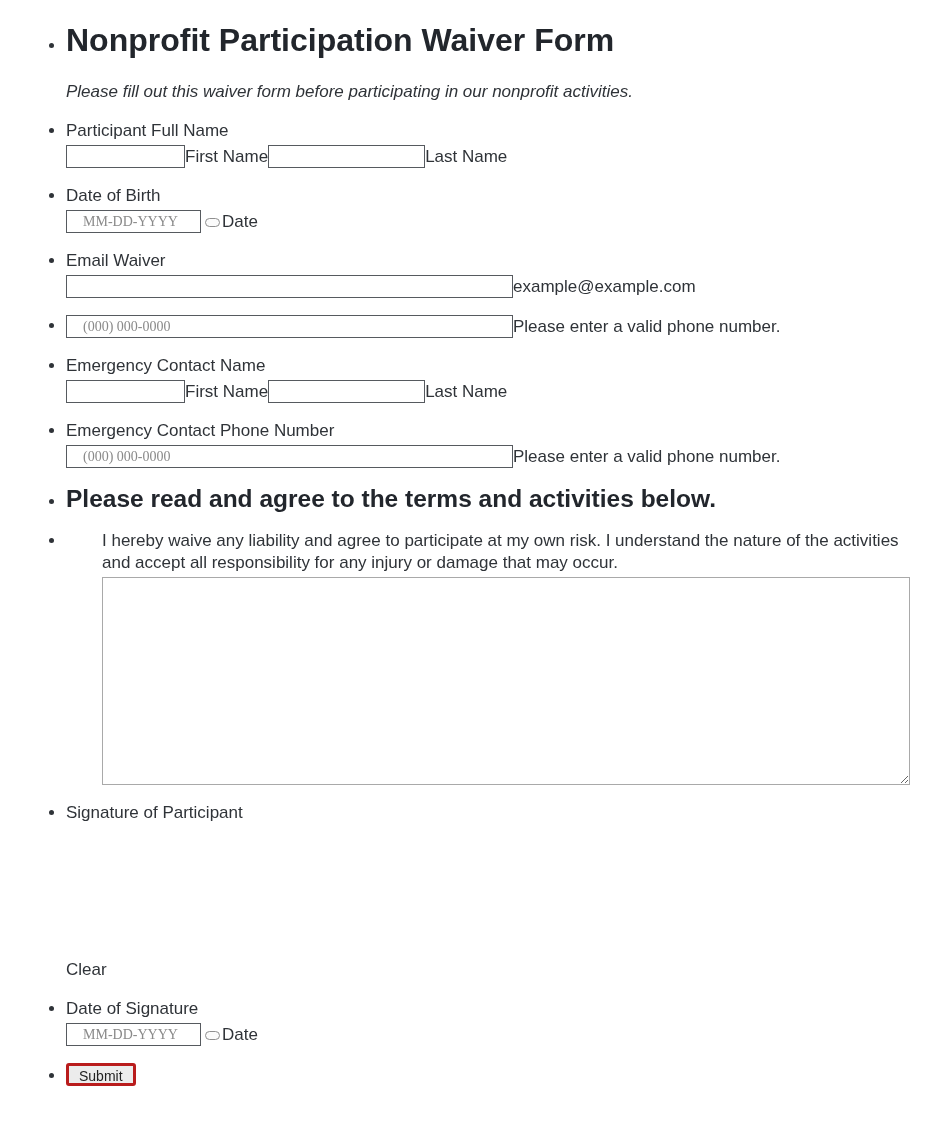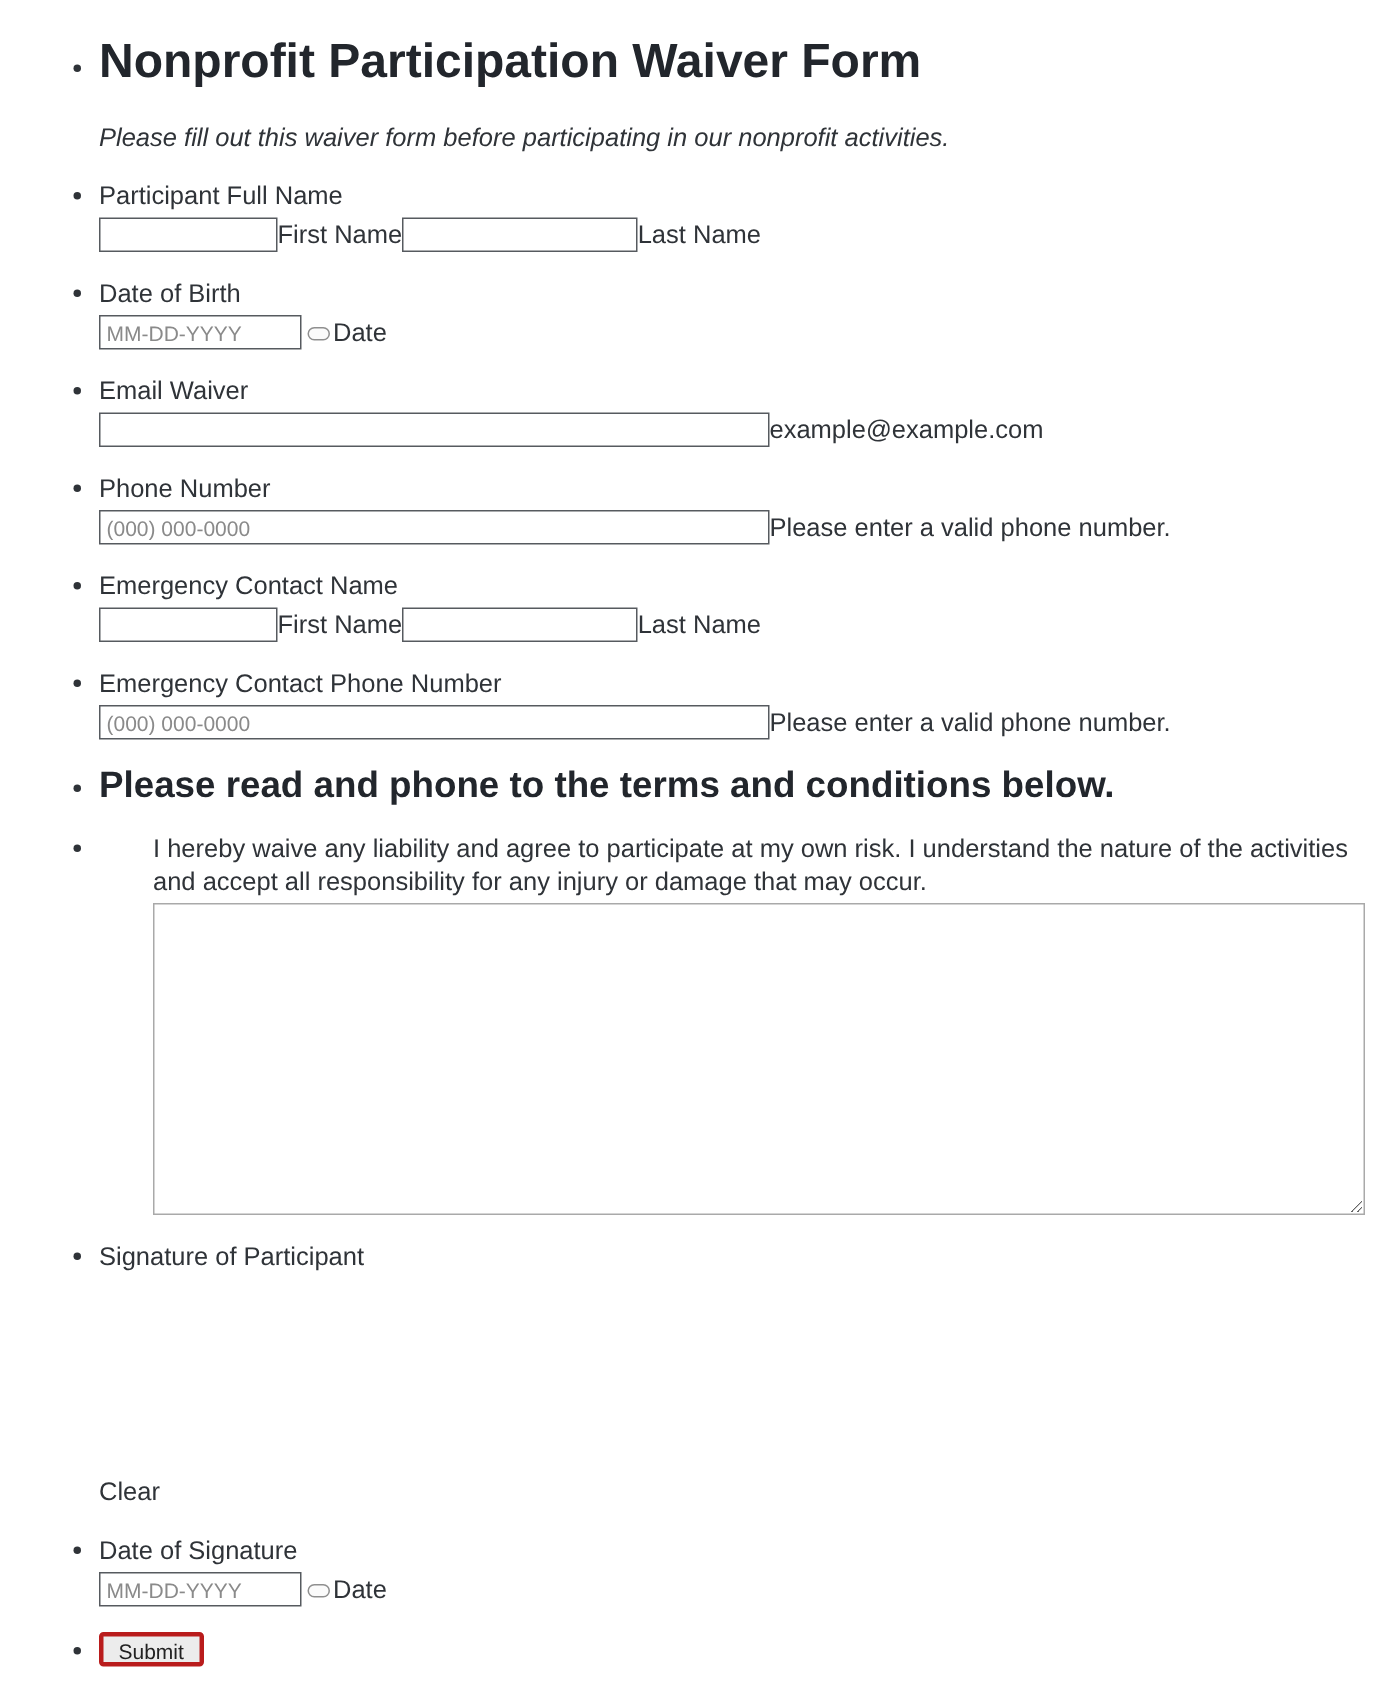--- a/index.html
+++ b/index.html
@@ -31,23 +31,23 @@
   p.intro { margin: 0; line-height: 22px; font-style: italic; }
 
   .field-label { line-height: 22px; margin-bottom: 3px; }
 
   .row { display: flex; align-items: center; }
 
   input.ti {
     height: 23px;
     border: 1px solid #565a5f;
     background: #fff;
-    font-family: Liberation Sans, sans-serif;
+    font-family: Liberation Serif, serif;
     font-size: 14px;
-    padding: 1px 4px;
+    padding: 1px 16px;
     color: #ec4899;
     border-radius: 0;
   }
   input.ti::placeholder { color: #8a8a8a; opacity: 1; }
 
   .w-first { width: 119px; }
   .w-last  { width: 157px; }
   .w-date  { width: 135px; }
   .w-wide  { width: 447px; }
 
@@ -136,21 +136,20 @@
 
   <li class="field">
     <div class="field-label">Email Waiver</div>
     <div class="row">
       <input type="text" class="ti w-wide" style="">
       <span class="sublabel">example@example.com</span>
     </div>
   </li>
 
   <li class="field">
-    <div class="field-label">Phone Number</div>
     <div class="row">
       <input type="text" class="ti w-wide" placeholder="(000) 000-0000" style="">
       <span class="sublabel">Please enter a valid phone number.</span>
     </div>
   </li>
 
   <li class="field">
     <div class="field-label">Emergency Contact Name</div>
     <div class="row">
       <input type="text" class="ti w-first" style="">
@@ -162,21 +161,21 @@
 
   <li class="field">
     <div class="field-label">Emergency Contact Phone Number</div>
     <div class="row">
       <input type="text" class="ti w-wide" placeholder="(000) 000-0000" style="">
       <span class="sublabel">Please enter a valid phone number.</span>
     </div>
   </li>
 
   <li class="li-terms">
-    <h2 class="terms-heading">Please read and phone to the terms and conditions below.</h2>
+    <h2 class="terms-heading">Please read and agree to the terms and activities below.</h2>
   </li>
 
   <li class="li-waiver">
     <p class="waiver-text">I hereby waive any liability and agree to participate at my own risk. I understand the nature of the activities and accept all responsibility for any injury or damage that may occur.</p>
     <textarea class="waiver-box" style=""></textarea>
   </li>
 
   <li class="field">
     <div class="field-label">Signature of Participant</div>
     <div class="signature-pad"></div>

